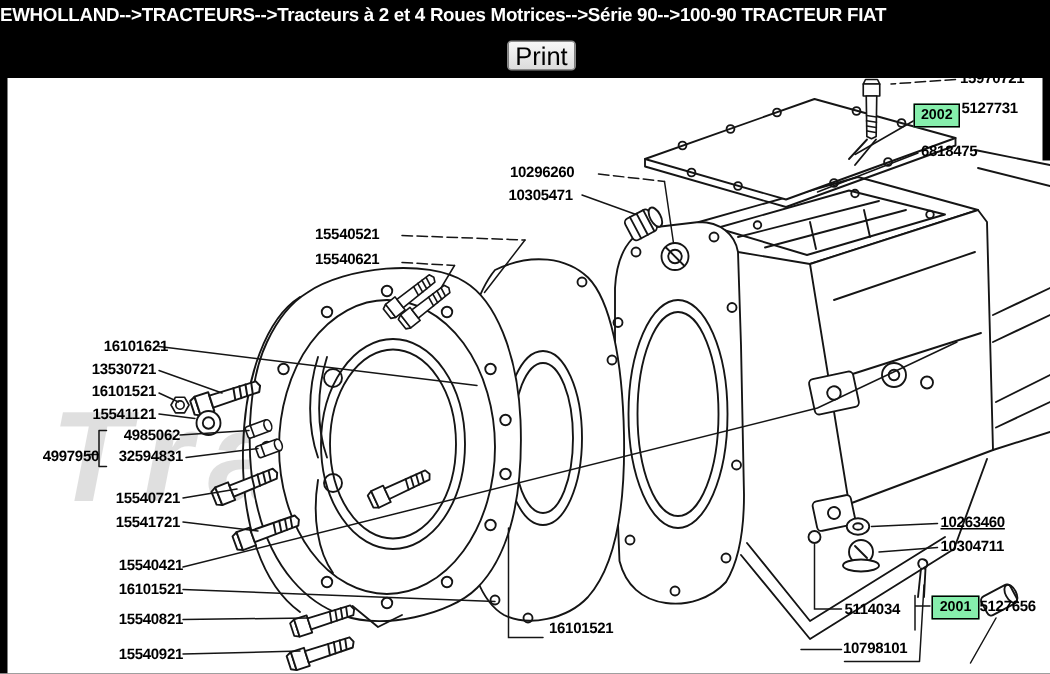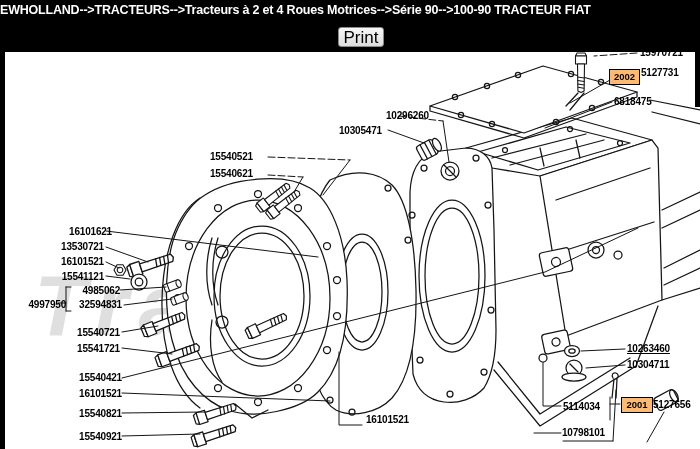--- a/index.html
+++ b/index.html
@@ -31,21 +31,21 @@
     font-size:86px;font-weight:bold;font-style:italic;letter-spacing:10px;
     color:#000;opacity:0.12;white-space:nowrap;pointer-events:none;
   }
   svg.diagram{position:absolute;left:0;top:0;}
   .pl{
     position:absolute;font-size:10px;font-weight:bold;color:#000;
     letter-spacing:-0.2px;white-space:nowrap;line-height:12px;
   }
   .pl.r{text-align:right;}
   .cbox{
-    position:absolute;border:1.5px solid #000;background:#fdba74;
+    position:absolute;border:1.5px solid #000;background:#86efac;
     font-size:9.5px;font-weight:bold;color:#000;text-align:center;line-height:13px;
   }
 </style>
 </head>
 <body>
 
 <div class="breadcrumb">EWHOLLAND--&gt;TRACTEURS--&gt;Tracteurs à 2 et 4 Roues Motrices--&gt;Série 90--&gt;100-90 TRACTEUR FIAT</div>
 
 <button class="print-btn">Print</button>
 
@@ -251,21 +251,21 @@
 <div class="pl r" style="left:54px;top:271px;width:50px;">15541121</div>
 <div class="pl r" style="left:70px;top:285px;width:50px;">4985062</div>
 <div class="pl r" style="left:20px;top:299px;width:46px;">4997950</div>
 <div class="pl r" style="left:72px;top:299px;width:50px;">32594831</div>
 <div class="pl r" style="left:70px;top:327px;width:50px;">15540721</div>
 <div class="pl r" style="left:70px;top:343px;width:50px;">15541721</div>
 <div class="pl r" style="left:72px;top:372px;width:50px;">15540421</div>
 <div class="pl r" style="left:72px;top:388px;width:50px;">16101521</div>
 <div class="pl r" style="left:72px;top:408px;width:50px;">15540821</div>
 <div class="pl r" style="left:72px;top:431px;width:50px;">15540921</div>
-<div class="pl" style="left:340px;top:110px;margin-left:46px;">10296260</div>
+<div class="pl" style="left:340px;top:110px;">10296260</div>
 <div class="pl" style="left:339px;top:125px;">10305471</div>
 <div class="pl" style="left:640px;top:47px;">15970721</div>
 <div class="pl" style="left:641px;top:67px;">5127731</div>
 <div class="pl" style="left:614px;top:96px;">6818475</div>
 <div class="pl" style="left:627px;top:343px;text-decoration:underline;">10263460</div>
 <div class="pl" style="left:627px;top:359px;">10304711</div>
 <div class="pl" style="left:563px;top:401px;">5114034</div>
 <div class="pl" style="left:653px;top:399px;">5127656</div>
 <div class="pl" style="left:562px;top:427px;">10798101</div>
 <div class="pl" style="left:366px;top:414px;">16101521</div>

